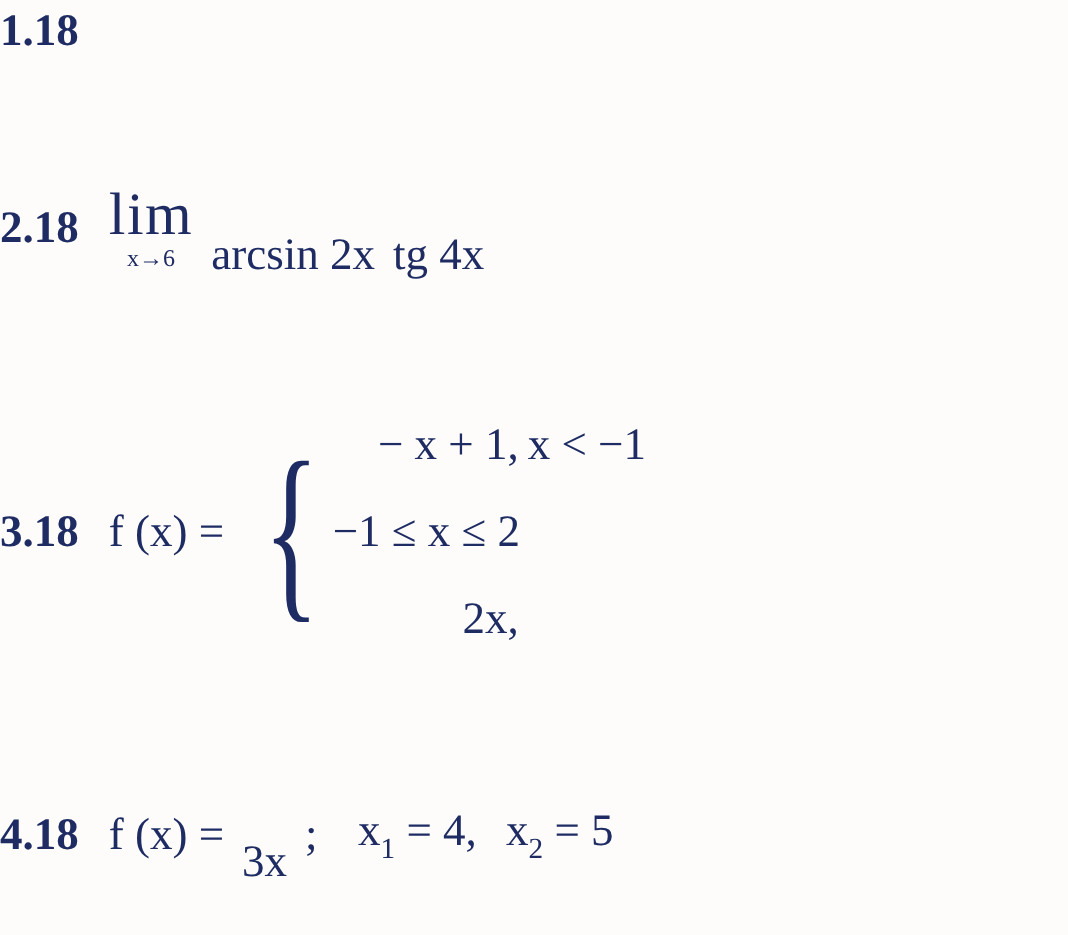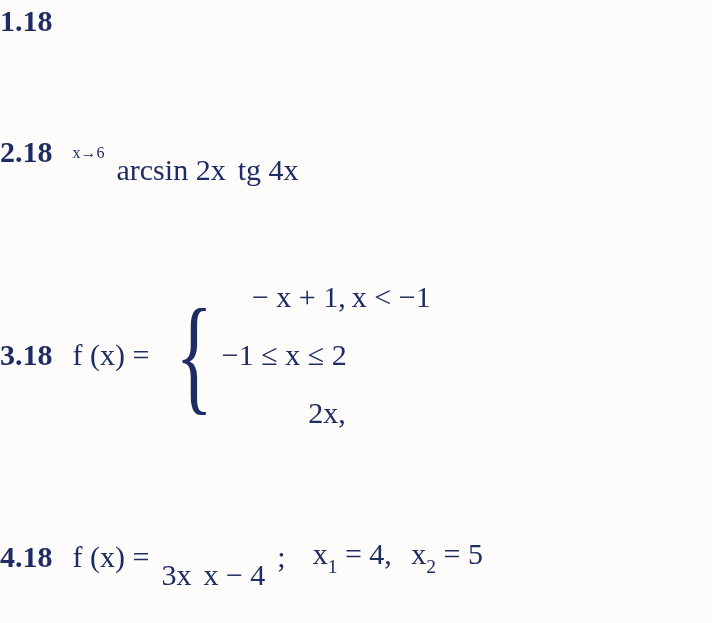--- a/index.html
+++ b/index.html
@@ -107,20 +107,21 @@
 <body>
 
 <div class="problem" style="left:0px; top:4px;">
   <span class="num">1.18</span>
 </div>
 
 <div class="problem" style="left:0px; top:115px;">
   <span class="num">2.18</span>
   <span style="display:inline-flex; align-items:center;">
     <span class="lim">
+      <span class="top">lim</span>
       <span class="bot">x→6</span>
     </span>
     <span class="frac">
       <span class="fn">arcsin 2x</span>
       <span class="bar"></span>
       <span class="fd">tg 4x</span>
     </span>
   </span>
 </div>
 
@@ -144,21 +145,20 @@
   </span>
 </div>
 
 <div class="problem" style="left:0px; top:520px;">
   <span class="num">4.18</span>
   <span style="display:inline-flex; align-items:center; gap:6px;">
     <span>f (x) =</span>
     <span class="frac">
       <span class="fn">3x</span>
       <span class="bar"></span>
-      <span class="fd">x − 4</span>
     </span>
     <span>;</span>
     &nbsp;&nbsp;
     <span>
       <span>x</span><span class="sub">1</span><span> = 4,</span>
     </span>
     &nbsp;
     <span>
       <span>x</span><span class="sub">2</span><span> = 5</span>
     </span>

